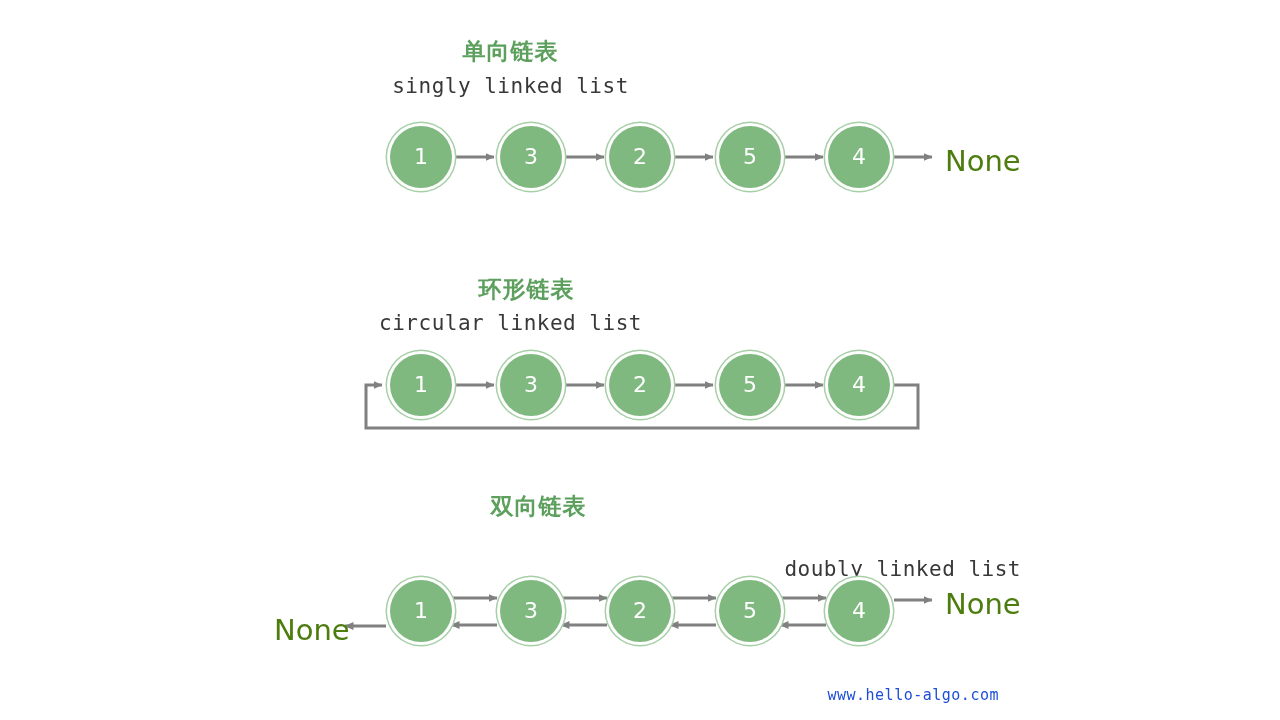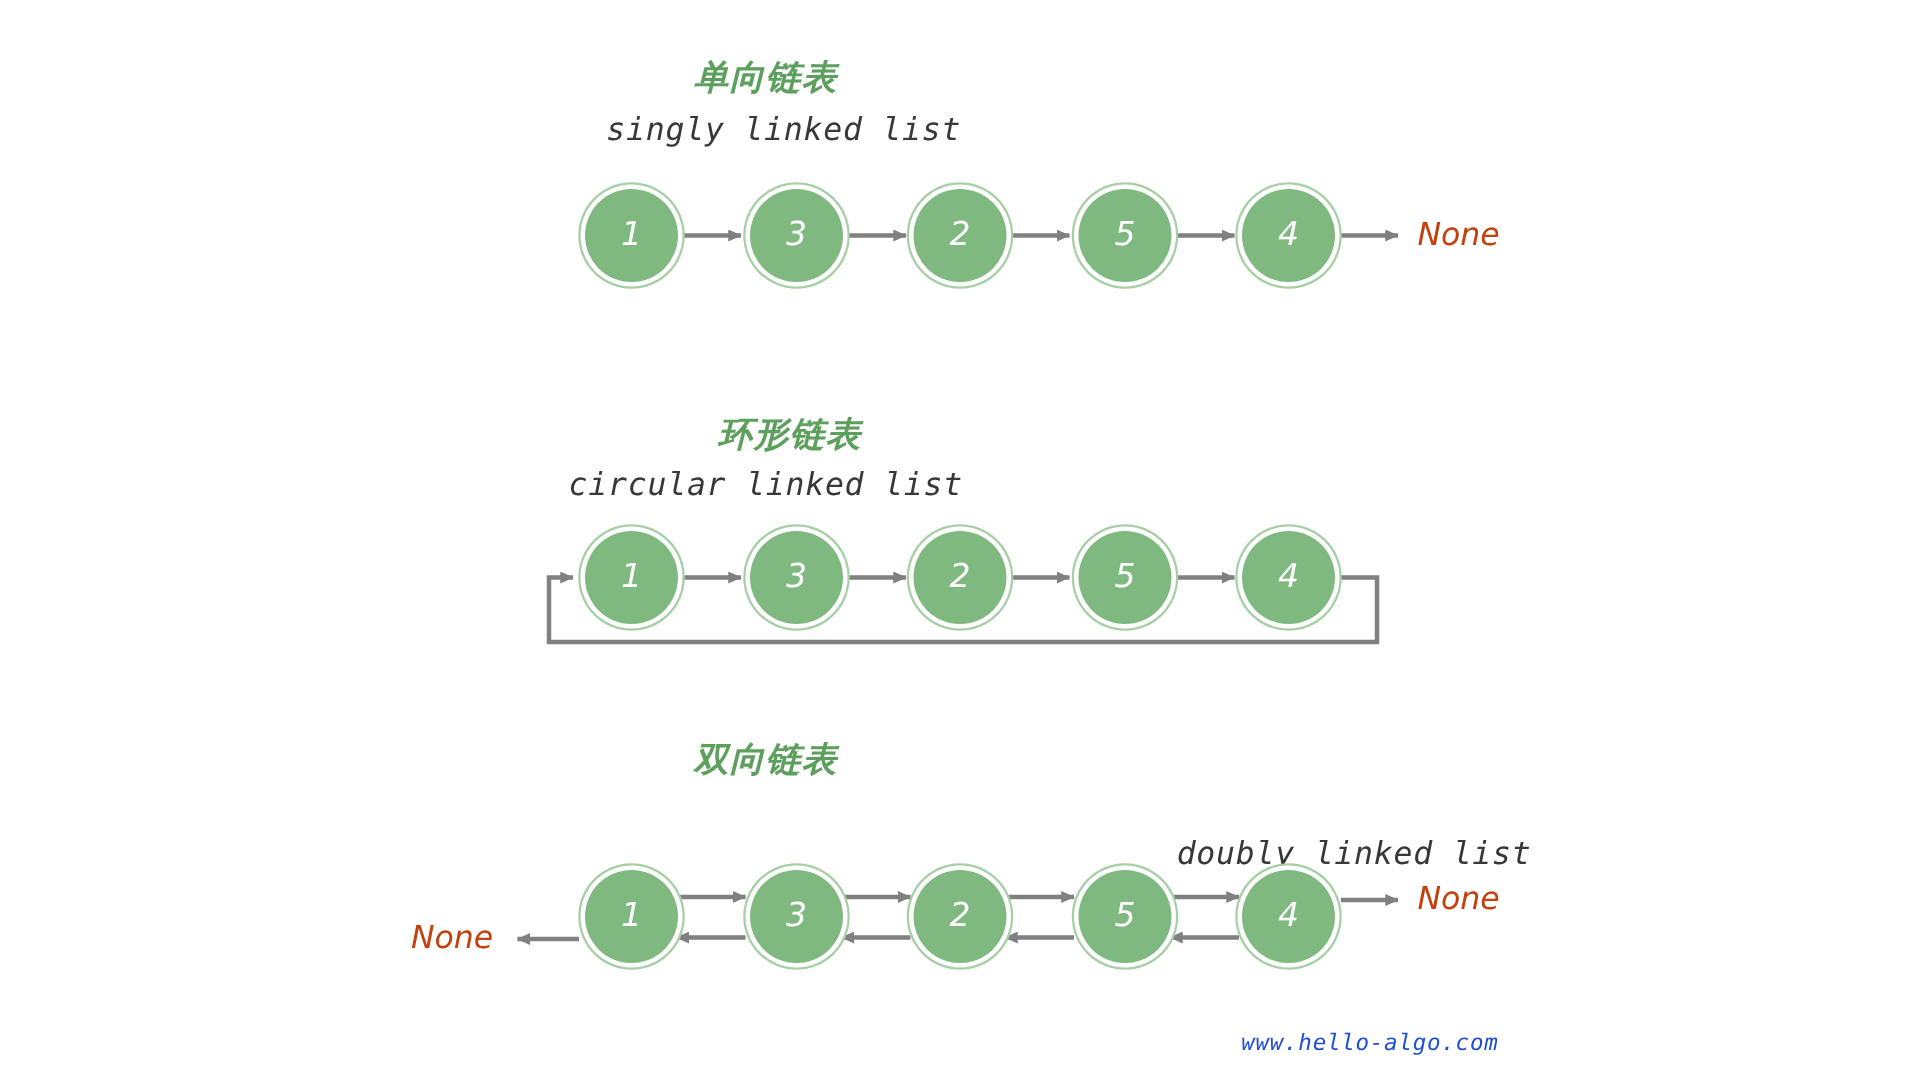--- a/index.html
+++ b/index.html
@@ -12,21 +12,20 @@
     height: 720px;
     position: relative;
     overflow: hidden;
     font-family: "DejaVu Sans", sans-serif;
   }
   .stage {
     position: absolute;
     left: 0; top: 0;
     width: 1021px;
     height: 720px;
-    font-style: italic;
   }
   .section-title {
     position: absolute;
     width: 100%;
     text-align: center;
     left: 0;
     color: #5da05e;
     font-family: "DejaVu Sans", sans-serif;
     font-weight: bold;
     font-size: 23px;
@@ -36,24 +35,24 @@
     position: absolute;
     width: 100%;
     text-align: center;
     left: 0;
     color: #383838;
     font-family: "DejaVu Sans Mono", monospace;
     font-size: 21px;
     letter-spacing: 0.5px;
   }
   .title-1 { top: 36px; }
-  .sub-1   { top: 74px; padding-left: 12px; }
+  .sub-1   { top: 74px; }
   .title-2 { top: 274px; margin-left: 16px; }
   .sub-2   { top: 311px; }
-  .title-3 { top: 491px; }
+  .title-3 { top: 491px; padding-left: 28px; }
   .sub-3   { top: 557px; text-align: right; }
 
   .node {
     position: absolute;
     width: 62px;
     height: 62px;
     border-radius: 50%;
     background: #7fb980;
     box-shadow: 0 0 0 3px #ffffff, 0 0 0 4.5px #a7cfa6;
     display: flex;
@@ -63,23 +62,23 @@
   }
   .node-val {
     color: #ffffff;
     font-family: "DejaVu Sans", sans-serif;
     font-size: 22px;
     line-height: 1;
     user-select: none;
   }
   .none-label {
     position: absolute;
-    color: #c2410c;
-    font-family: "DejaVu Sans", sans-serif;
-    font-size: 21px;
+    color: #4d7c0f;
+    font-family: "DejaVu Sans", sans-serif;
+    font-size: 29px;
     white-space: nowrap;
   }
   .watermark {
     position: absolute;
     right: 22px;
     bottom: 16px;
     color: #1d4ed8;
     font-family: "DejaVu Sans Mono", monospace;
     font-size: 15px;
     letter-spacing: 0.5px;

